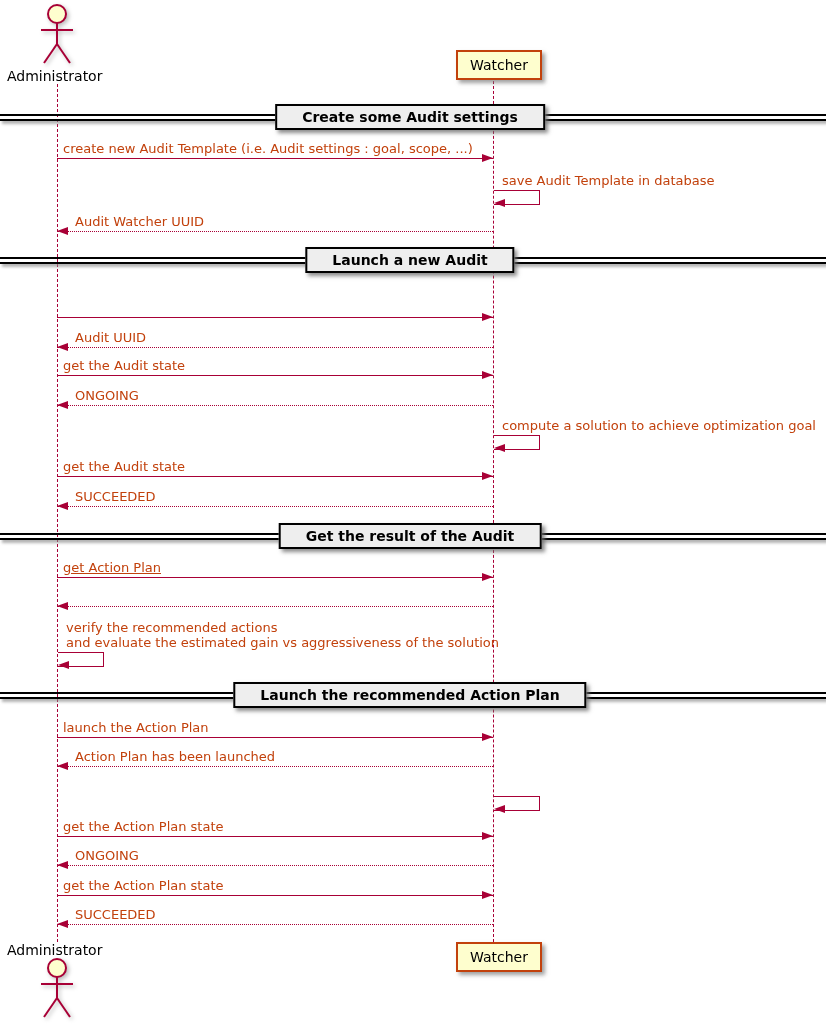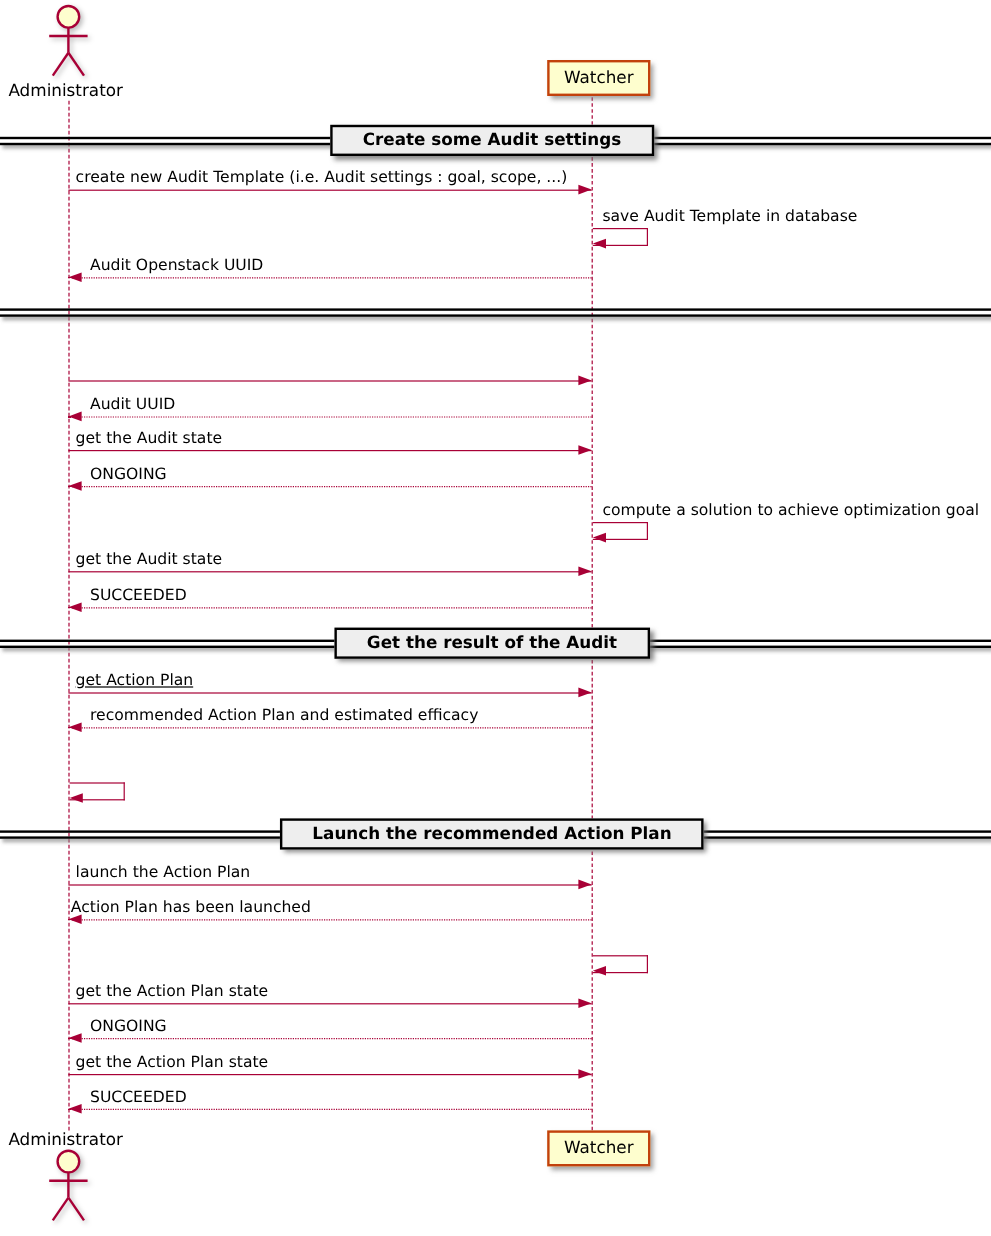--- a/index.html
+++ b/index.html
@@ -35,21 +35,21 @@
     box-shadow:2px 3px 3px rgba(140,140,140,0.65);
   }
   .divider-box {
     position:absolute; left:410px; transform:translateX(-50%);
     background:#EEEEEE; border:2px solid #000;
     font-size:14px; font-weight:bold; white-space:nowrap;
     padding:3px 25px; box-shadow:3px 3px 4px rgba(110,110,110,0.8);
   }
 
   .msg-text {
-    position:absolute; font-size:13px; line-height:15px; color:#000000;
+    position:absolute; font-size:13px; line-height:15px; color:#c2410c;
     white-space:pre;
   }
   .arrow { position:absolute; height:0; }
   .arrow.solid  { border-top:1px solid #A80036; }
   .arrow.dotted { border-top:1px dotted #A80036; }
   .head { position:absolute; width:0; height:0; }
   .head.right { border-left:11px solid #A80036; border-top:4px solid transparent; border-bottom:4px solid transparent; }
   .head.left  { border-right:11px solid #A80036; border-top:4px solid transparent; border-bottom:4px solid transparent; }
   .selfloop {
     position:absolute; width:45px; height:13px;
@@ -86,33 +86,34 @@
       <line x1="21" y1="41" x2="8" y2="60" stroke="#A80036" stroke-width="2"></line>
       <line x1="21" y1="41" x2="34" y2="60" stroke="#A80036" stroke-width="2"></line>
     </svg>
   </div>
 
   <div class="participant" id="participant-bottom">Watcher</div>
 
 <div class="divider-rule" style="top: 113.5px;"></div>
     <div class="divider-box" style="top: 104px;">Create some Audit settings</div>
     <div class="divider-rule" style="top: 256.5px;"></div>
+    <div class="divider-box" style="top: 247px;">Launch a new Audit</div>
     <div class="divider-rule" style="top: 532.5px;"></div>
     <div class="divider-box" style="top: 523px;">Get the result of the Audit</div>
     <div class="divider-rule" style="top: 691.5px;"></div>
     <div class="divider-box" style="top: 682px;">Launch the recommended Action Plan</div>
     <div class="arrow solid" style="left: 57px; width: 436px; top: 158px;"></div>
     <div class="head right" style="left: 482px; top: 154px;"></div>
     <div class="msg-text" style="left: 63px; top: 141px;">create new Audit Template (i.e. Audit settings : goal, scope, ...)</div>
     <div class="selfloop" style="left: 494px; top: 190px;"></div>
     <div class="head left" style="left: 494px; top: 199px;"></div>
     <div class="msg-text" style="left: 502px; top: 173px;">save Audit Template in database</div>
     <div class="arrow dotted" style="left: 57px; width: 436px; top: 231px;"></div>
     <div class="head left" style="left: 57px; top: 227px;"></div>
-    <div class="msg-text" style="left: 75px; top: 214px;">Audit Openstack UUID</div>
+    <div class="msg-text" style="left: 75px; top: 214px;">Audit Watcher UUID</div>
     <div class="arrow solid" style="left: 57px; width: 436px; top: 317px;"></div>
     <div class="head right" style="left: 482px; top: 313px;"></div>
     <div class="arrow dotted" style="left: 57px; width: 436px; top: 347px;"></div>
     <div class="head left" style="left: 57px; top: 343px;"></div>
     <div class="msg-text" style="left: 75px; top: 330px;">Audit UUID</div>
     <div class="arrow solid" style="left: 57px; width: 436px; top: 375px;"></div>
     <div class="head right" style="left: 482px; top: 371px;"></div>
     <div class="msg-text" style="left: 63px; top: 358px;">get the Audit state</div>
     <div class="arrow dotted" style="left: 57px; width: 436px; top: 405px;"></div>
     <div class="head left" style="left: 57px; top: 401px;"></div>
@@ -124,29 +125,30 @@
     <div class="head right" style="left: 482px; top: 472px;"></div>
     <div class="msg-text" style="left: 63px; top: 459px;">get the Audit state</div>
     <div class="arrow dotted" style="left: 57px; width: 436px; top: 506px;"></div>
     <div class="head left" style="left: 57px; top: 502px;"></div>
     <div class="msg-text" style="left: 75px; top: 489px;">SUCCEEDED</div>
     <div class="arrow solid" style="left: 57px; width: 436px; top: 577px;"></div>
     <div class="head right" style="left: 482px; top: 573px;"></div>
     <div class="msg-text" style="left: 63px; top: 560px; text-decoration: underline;">get Action Plan</div>
     <div class="arrow dotted" style="left: 57px; width: 436px; top: 606px;"></div>
     <div class="head left" style="left: 57px; top: 602px;"></div>
-    <div class="msg-text" style="left: 75px; top: 589px;">recommended Action Plan and estimated efficacy</div>
     <div class="selfloop" style="left: 58px; top: 652px;"></div>
     <div class="head left" style="left: 58px; top: 661px;"></div>
+    <div class="msg-text" style="left: 66px; top: 620px;">verify the recommended actions
+and evaluate the estimated gain vs aggressiveness of the solution</div>
     <div class="arrow solid" style="left: 57px; width: 436px; top: 737px;"></div>
     <div class="head right" style="left: 482px; top: 733px;"></div>
     <div class="msg-text" style="left: 63px; top: 720px;">launch the Action Plan</div>
     <div class="arrow dotted" style="left: 57px; width: 436px; top: 766px;"></div>
     <div class="head left" style="left: 57px; top: 762px;"></div>
-    <div class="msg-text" style="left: 59px; top: 749px;">Action Plan has been launched</div>
+    <div class="msg-text" style="left: 75px; top: 749px;">Action Plan has been launched</div>
     <div class="selfloop" style="left: 494px; top: 796px;"></div>
     <div class="head left" style="left: 494px; top: 805px;"></div>
     <div class="arrow solid" style="left: 57px; width: 436px; top: 836px;"></div>
     <div class="head right" style="left: 482px; top: 832px;"></div>
     <div class="msg-text" style="left: 63px; top: 819px;">get the Action Plan state</div>
     <div class="arrow dotted" style="left: 57px; width: 436px; top: 865px;"></div>
     <div class="head left" style="left: 57px; top: 861px;"></div>
     <div class="msg-text" style="left: 75px; top: 848px;">ONGOING</div>
     <div class="arrow solid" style="left: 57px; width: 436px; top: 895px;"></div>
     <div class="head right" style="left: 482px; top: 891px;"></div>

